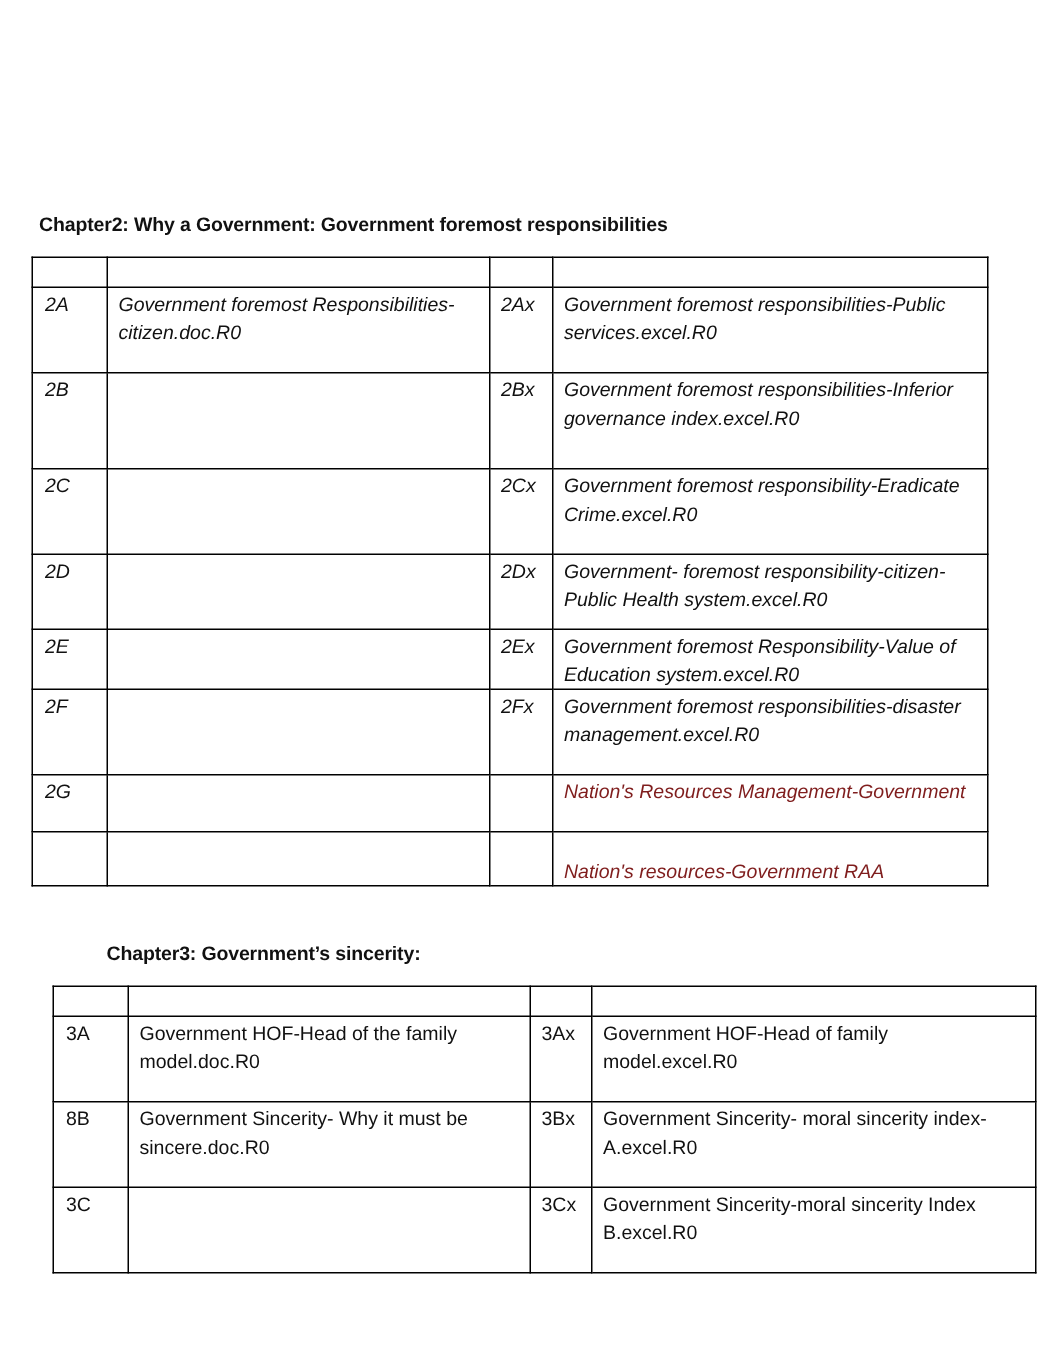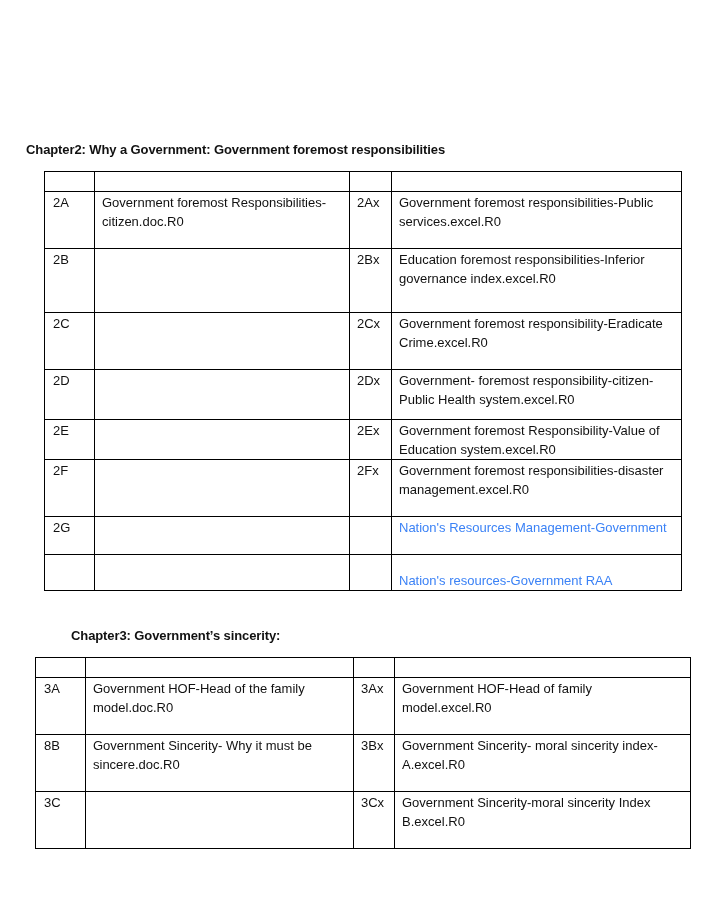--- a/index.html
+++ b/index.html
@@ -14,22 +14,22 @@
   }
   table.doc {
     position: absolute; border-collapse: collapse; table-layout: fixed;
     font-size: 13px; line-height: 19px;
   }
   table.doc td {
     border: 1.3px solid #000000; vertical-align: top;
     padding: 1px 7px 0 7px; overflow: hidden;
   }
   table.doc td.id { padding-left: 8px; }
-  .red { color: #3b82f6; }
-  #t1 { left: 44px; top: 171px; width: 637px; }
+  .red { color: #7f1d1d; }
+  #t1 { left: 21px; top: 171px; width: 637px; font-style: italic; }
   #t2 { left: 35px; top: 657px; width: 655px; padding-left: 35px; }
 </style>
 </head>
 <body>
 
 <div class="heading" style="left:26px; top:142px;">Chapter2: Why a Government: Government foremost responsibilities</div>
 
 <table class="doc" id="t1">
   <colgroup>
     <col style="width:50px">
@@ -47,21 +47,21 @@
   <tr style="height:57px">
     <td class="id">2A</td>
     <td>Government foremost Responsibilities-citizen.doc.R0</td>
     <td>2Ax</td>
     <td>Government foremost responsibilities-Public services.excel.R0</td>
   </tr>
   <tr style="height:64px">
     <td class="id">2B</td>
     <td></td>
     <td>2Bx</td>
-    <td>Education foremost responsibilities-Inferior governance index.excel.R0</td>
+    <td>Government foremost responsibilities-Inferior governance index.excel.R0</td>
   </tr>
   <tr style="height:57px">
     <td class="id">2C</td>
     <td></td>
     <td>2Cx</td>
     <td>Government foremost responsibility-Eradicate Crime.excel.R0</td>
   </tr>
   <tr style="height:50px">
     <td class="id">2D</td>
     <td></td>

